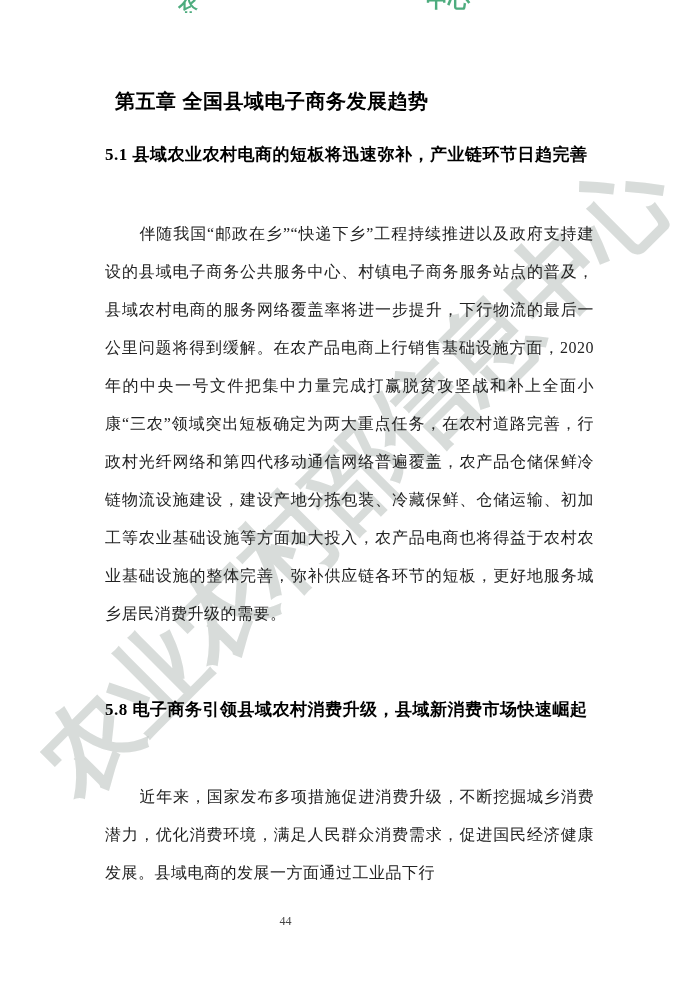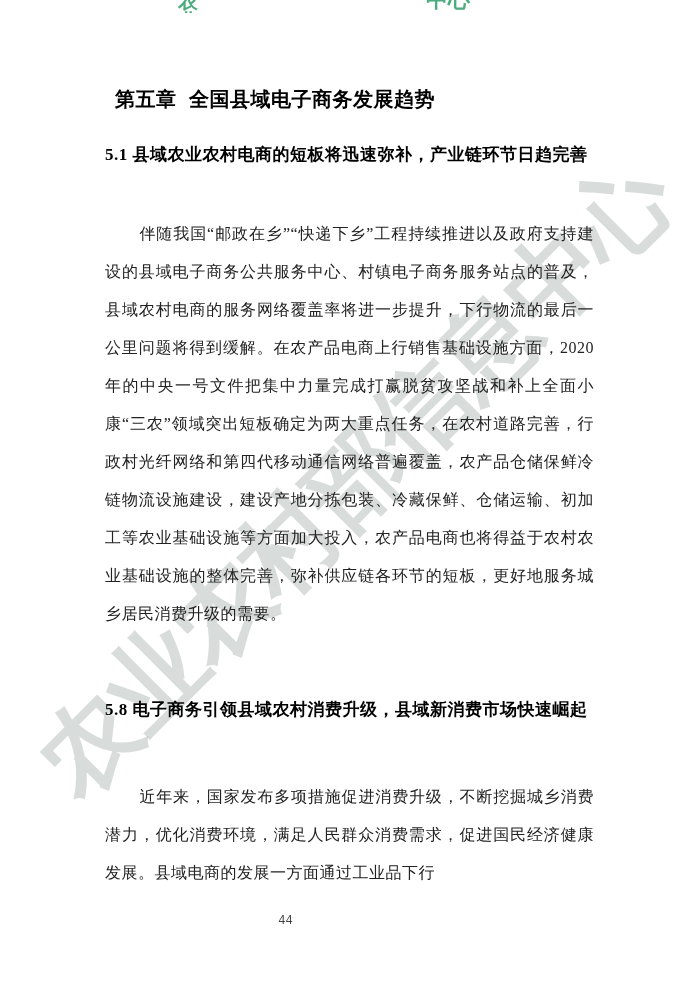--- a/index.html
+++ b/index.html
@@ -51,21 +51,21 @@
   .frag1 { left: 178px; width: 38px; }
   .frag1 span { font-size: 20px; line-height: 20px; transform: translateY(-9px); }
   .frag2 { left: 426px; width: 46px; }
   .frag2 span { font-size: 22px; line-height: 22px; transform: translateY(-11px); }
 
   .chapter {
     position: absolute;
     left: 115px;
     top: 88px;
     margin: 0;
-    font-family: Liberation Mono, monospace;
+    font-family: Liberation Sans, sans-serif;
     font-weight: bold;
     font-size: 20px;
     line-height: 26px;
     letter-spacing: 0.5px;
     color: #000000;
     z-index: 1;
   }
   .sec {
     position: absolute;
     left: 105px;
@@ -98,21 +98,21 @@
     z-index: 1;
   }
   .para1 { top: 215px; }
   .para2 { top: 778px; }
   .pagenum {
     position: absolute;
     left: 0;
     top: 914px;
     width: 571px;
     text-align: center;
-    font-family: Liberation Mono, monospace;
+    font-family: Liberation Serif, serif;
     font-size: 12px;
     color: #444444;
     z-index: 1;
   }
 </style>
 </head>
 <body>
 
 <div class="page">
 

